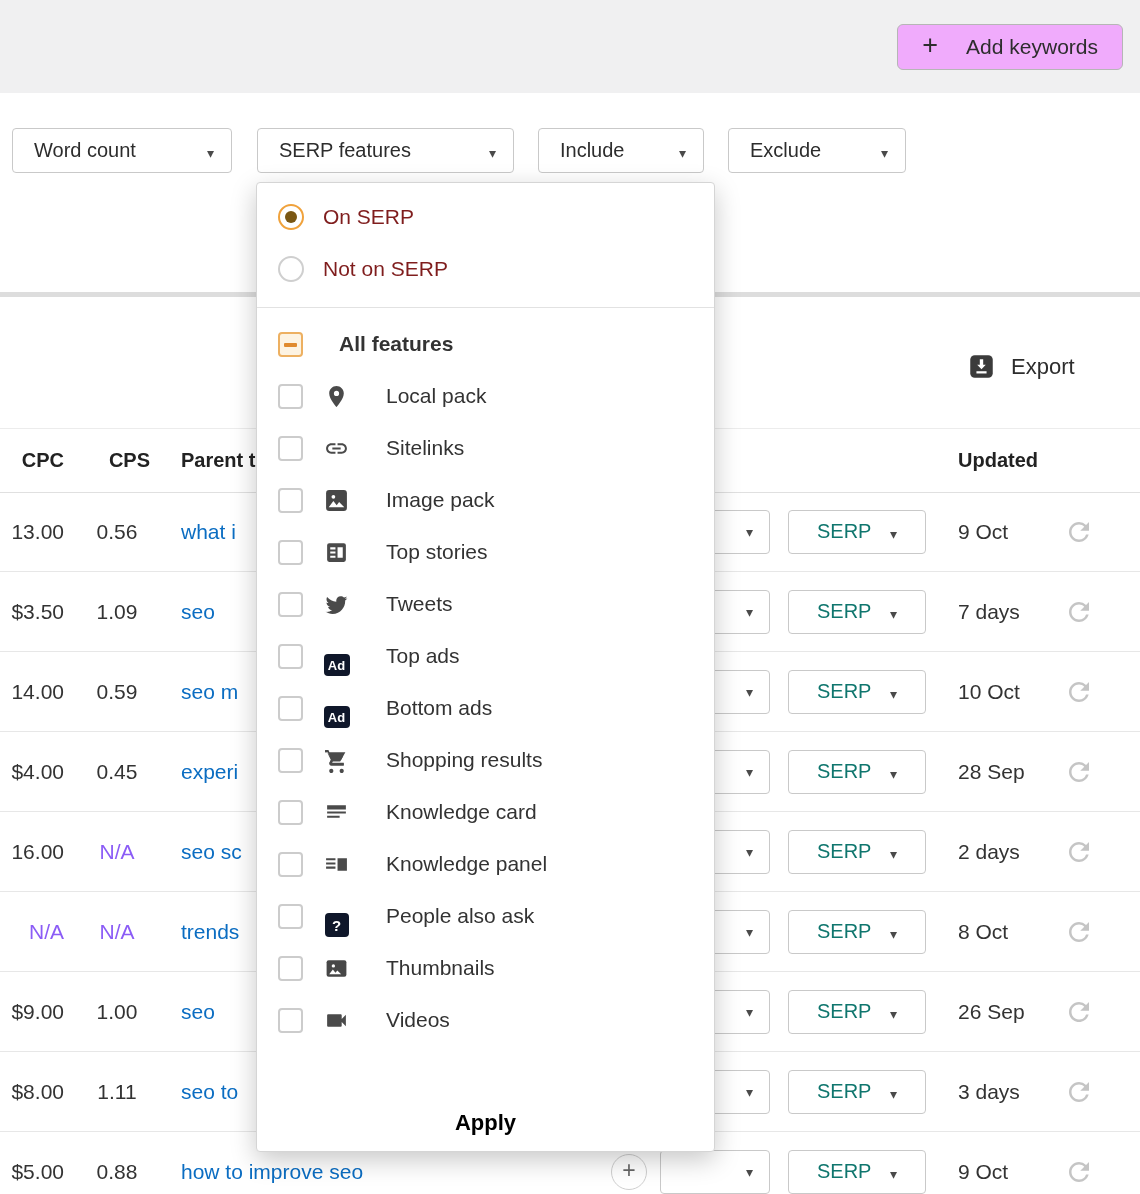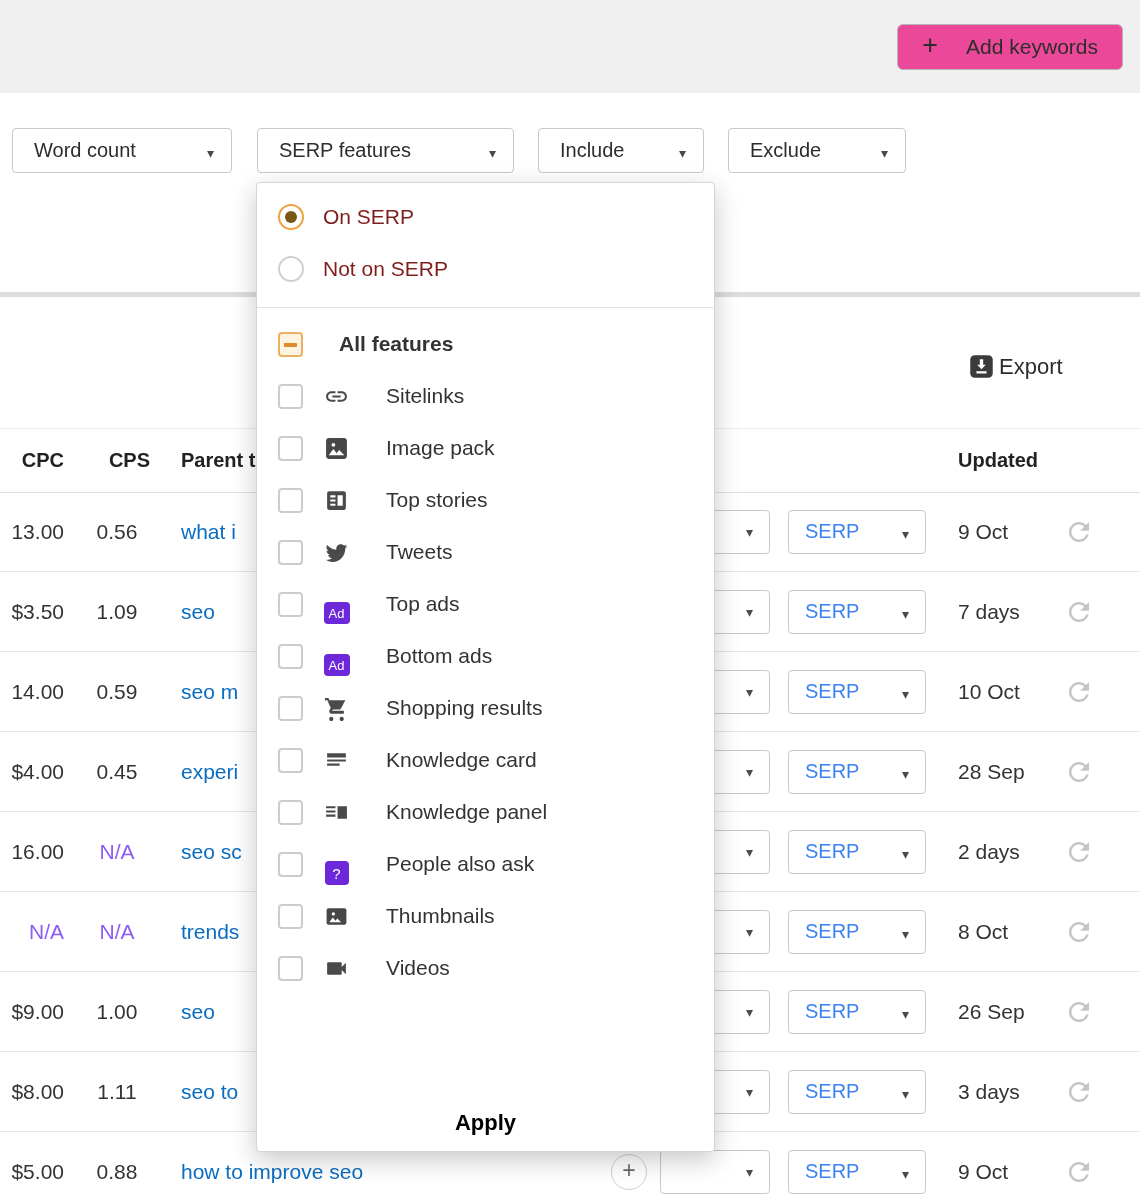--- a/index.html
+++ b/index.html
@@ -6,21 +6,21 @@
   body{
     width:1140px;height:1194px;position:relative;overflow:hidden;
     background:#fff;color:#333;
     font-family:"Liberation Sans","DejaVu Sans",sans-serif;
     -webkit-font-smoothing:antialiased;
   }
   
   .topbar{position:absolute;left:0;top:0;width:1140px;height:93px;background:#f0f0f1;}
   .add-kw{
     position:absolute;right:17px;top:24px;height:46px;padding:0 24px;
-    background:#ec4899;border:1px solid #b6b6b6;border-radius:6px;
+    background:#f0abfc;border:1px solid #b6b6b6;border-radius:6px;
     font-size:21px;color:#2d2d2d;display:flex;align-items:center;gap:28px;cursor:pointer;
     font-family:inherit;
   }
   .plus-glyph::after{content:"+";font-size:27px;line-height:1;color:#2d2d2d;display:block;margin-top:-3px;}
   
   .filter-btn{
     position:absolute;top:128px;height:45px;box-sizing:border-box;
     background:#fff;border:1px solid #c9c9c9;border-radius:4px;
     font-size:20px;color:#2d2d2d;display:flex;align-items:center;
     justify-content:space-between;padding:0 17px 0 21px;cursor:pointer;font-family:inherit;
@@ -28,21 +28,21 @@
   #f-wordcount{left:12px;width:220px}
   #f-serp{left:257px;width:257px}
   #f-include{left:538px;width:166px}
   #f-exclude{left:728px;width:178px}
   .caret{line-height:1;color:#4a4a4a;}
   .caret::after{content:"▾";font-size:14px;}
   
   .section-divider{position:absolute;left:0;top:292px;width:1140px;height:5px;background:#dddddd;}
   
   .export{
-    position:absolute;top:352px;left:962px;display:flex;align-items:center;gap:4px;
+    position:absolute;top:352px;left:962px;display:flex;align-items:center;gap:16px;
     font-size:22px;color:#2d2d2d;cursor:pointer;background:none;border:none;font-family:inherit;
   }
   .export svg{width:27px;height:27px;display:block;}
   
   .thead{position:absolute;top:428px;left:0;width:1140px;height:63px;
     border-top:1px solid #ececec;border-bottom:1px solid #e0e0e0;font-weight:bold;font-size:20px;color:#222;}
   .thead span{position:absolute;top:0;line-height:63px;white-space:nowrap;}
   .h-cpc{left:0;width:64px;text-align:right;}
   .h-cps{left:84px;width:66px;text-align:right;}
   .h-parent{left:181px;}
@@ -61,22 +61,22 @@
     color:#666;cursor:pointer;box-sizing:border-box;
   }
   .plus-btn::after{content:"+";font-size:23px;line-height:1;margin-top:-2px;}
   .mini-btn{
     left:660px;width:110px;height:44px;border:1px solid #c9c9c9;border-radius:4px;background:#fff;
     display:flex;align-items:center;justify-content:flex-end;padding-right:16px;
     box-sizing:border-box;cursor:pointer;
   }
   .serp-btn{
     left:788px;width:138px;height:44px;border:1px solid #c9c9c9;border-radius:4px;background:#fff;
-    display:flex;align-items:center;justify-content:space-between;padding:0 16px;
-    box-sizing:border-box;font-size:20px;color:#3b82f6;cursor:pointer;
+    display:flex;align-items:center;justify-content:space-between;padding:0 28px;
+    box-sizing:border-box;font-size:20px;color:#0f766e;cursor:pointer;
   }
   .c-updated{left:958px;font-size:21px;white-space:nowrap;}
   .refresh{left:1064px;width:30px;height:30px;cursor:pointer;}
   .refresh svg{width:30px;height:30px;fill:#c5c5c5;display:block;}
   
   .panel{
     position:absolute;left:256px;top:182px;width:459px;height:970px;box-sizing:border-box;
     background:#fff;border:1px solid #d5d5d5;border-radius:4px;
     box-shadow:0 8px 26px rgba(0,0,0,.22);z-index:20;
   }
@@ -92,21 +92,21 @@
   .feature-row{height:52px;display:flex;align-items:center;padding-left:21px;cursor:pointer;}
   .cb{width:25px;height:25px;border:2px solid #ccc;border-radius:4px;box-sizing:border-box;background:#fff;flex:none;position:relative;}
   .cb.ind{border-color:#edb061;background:#fdf3e2;}
   .cb.ind::after{content:"";position:absolute;left:4px;top:9px;width:13px;height:4px;background:#e08a2e;border-radius:1px;}
   .cb.chk{border-color:#e08a2e;}
   .cb.chk::after{content:"";position:absolute;left:4px;top:4px;width:11px;height:6px;
     border-left:3px solid #3c3c3c;border-bottom:3px solid #3c3c3c;transform:rotate(-45deg);}
   .item-icon{width:27px;height:27px;margin-left:20px;display:flex;align-items:center;justify-content:center;flex:none;}
   .item-icon svg{width:25px;height:25px;fill:#4a4a4a;display:block;}
   .badge{display:flex;align-items:center;justify-content:center;width:26px;height:22px;
-    background:#6d28d9;color:#fff;border-radius:4px;font-size:13px;font-weight:normal;margin-top:18px;}
+    background:#0f172a;color:#fff;border-radius:4px;font-size:13px;font-weight:bold;margin-top:18px;}
   .badge.sq{width:24px;height:24px;font-size:15px;}
   .f-label{margin-left:36px;font-size:21px;color:#333;white-space:nowrap;}
   .f-label.bold{font-weight:bold;}
   .apply{
     position:absolute;left:0;bottom:0;width:100%;height:56px;display:flex;align-items:center;
     justify-content:center;font-size:22px;font-weight:bold;color:#000000;cursor:pointer;
   }
 </style>
 </head>
 <body>
@@ -343,20 +343,29 @@
   <div class="hr"></div>
   <div id="features-list">
       <div class="feature-row">
         <span class="cb ind"></span>
         <span class="f-label bold">All features</span>
       </div>
       <div class="feature-row">
         <span class="cb"></span>
         <span class="item-icon">
           <svg viewBox="0 0 24 24">
+            <path d="M12 2C8.13 2 5 5.13 5 9c0 5.25 7 13 7 13s7-7.75 7-13c0-3.87-3.13-7-7-7zm0 9.5a2.5 2.5 0 1 1 0-5 2.5 2.5 0 0 1 0 5z"></path>
+          </svg>
+        </span>
+        <span class="f-label">Local pack</span>
+      </div>
+      <div class="feature-row">
+        <span class="cb"></span>
+        <span class="item-icon">
+          <svg viewBox="0 0 24 24">
             <path d="M3.9 12c0-1.71 1.39-3.1 3.1-3.1h4V7H7c-2.76 0-5 2.24-5 5s2.24 5 5 5h4v-1.9H7c-1.71 0-3.1-1.39-3.1-3.1zM8 13h8v-2H8v2zm9-6h-4v1.9h4c1.71 0 3.1 1.39 3.1 3.1s-1.39 3.1-3.1 3.1h-4V17h4c2.76 0 5-2.24 5-5s-2.24-5-5-5z"></path>
           </svg>
         </span>
         <span class="f-label">Sitelinks</span>
       </div>
       <div class="feature-row">
         <span class="cb"></span>
         <span class="item-icon">
           <svg viewBox="0 0 24 24">
             <rect x="2" y="2" width="20" height="20" rx="3" fill="#474747"></rect>

